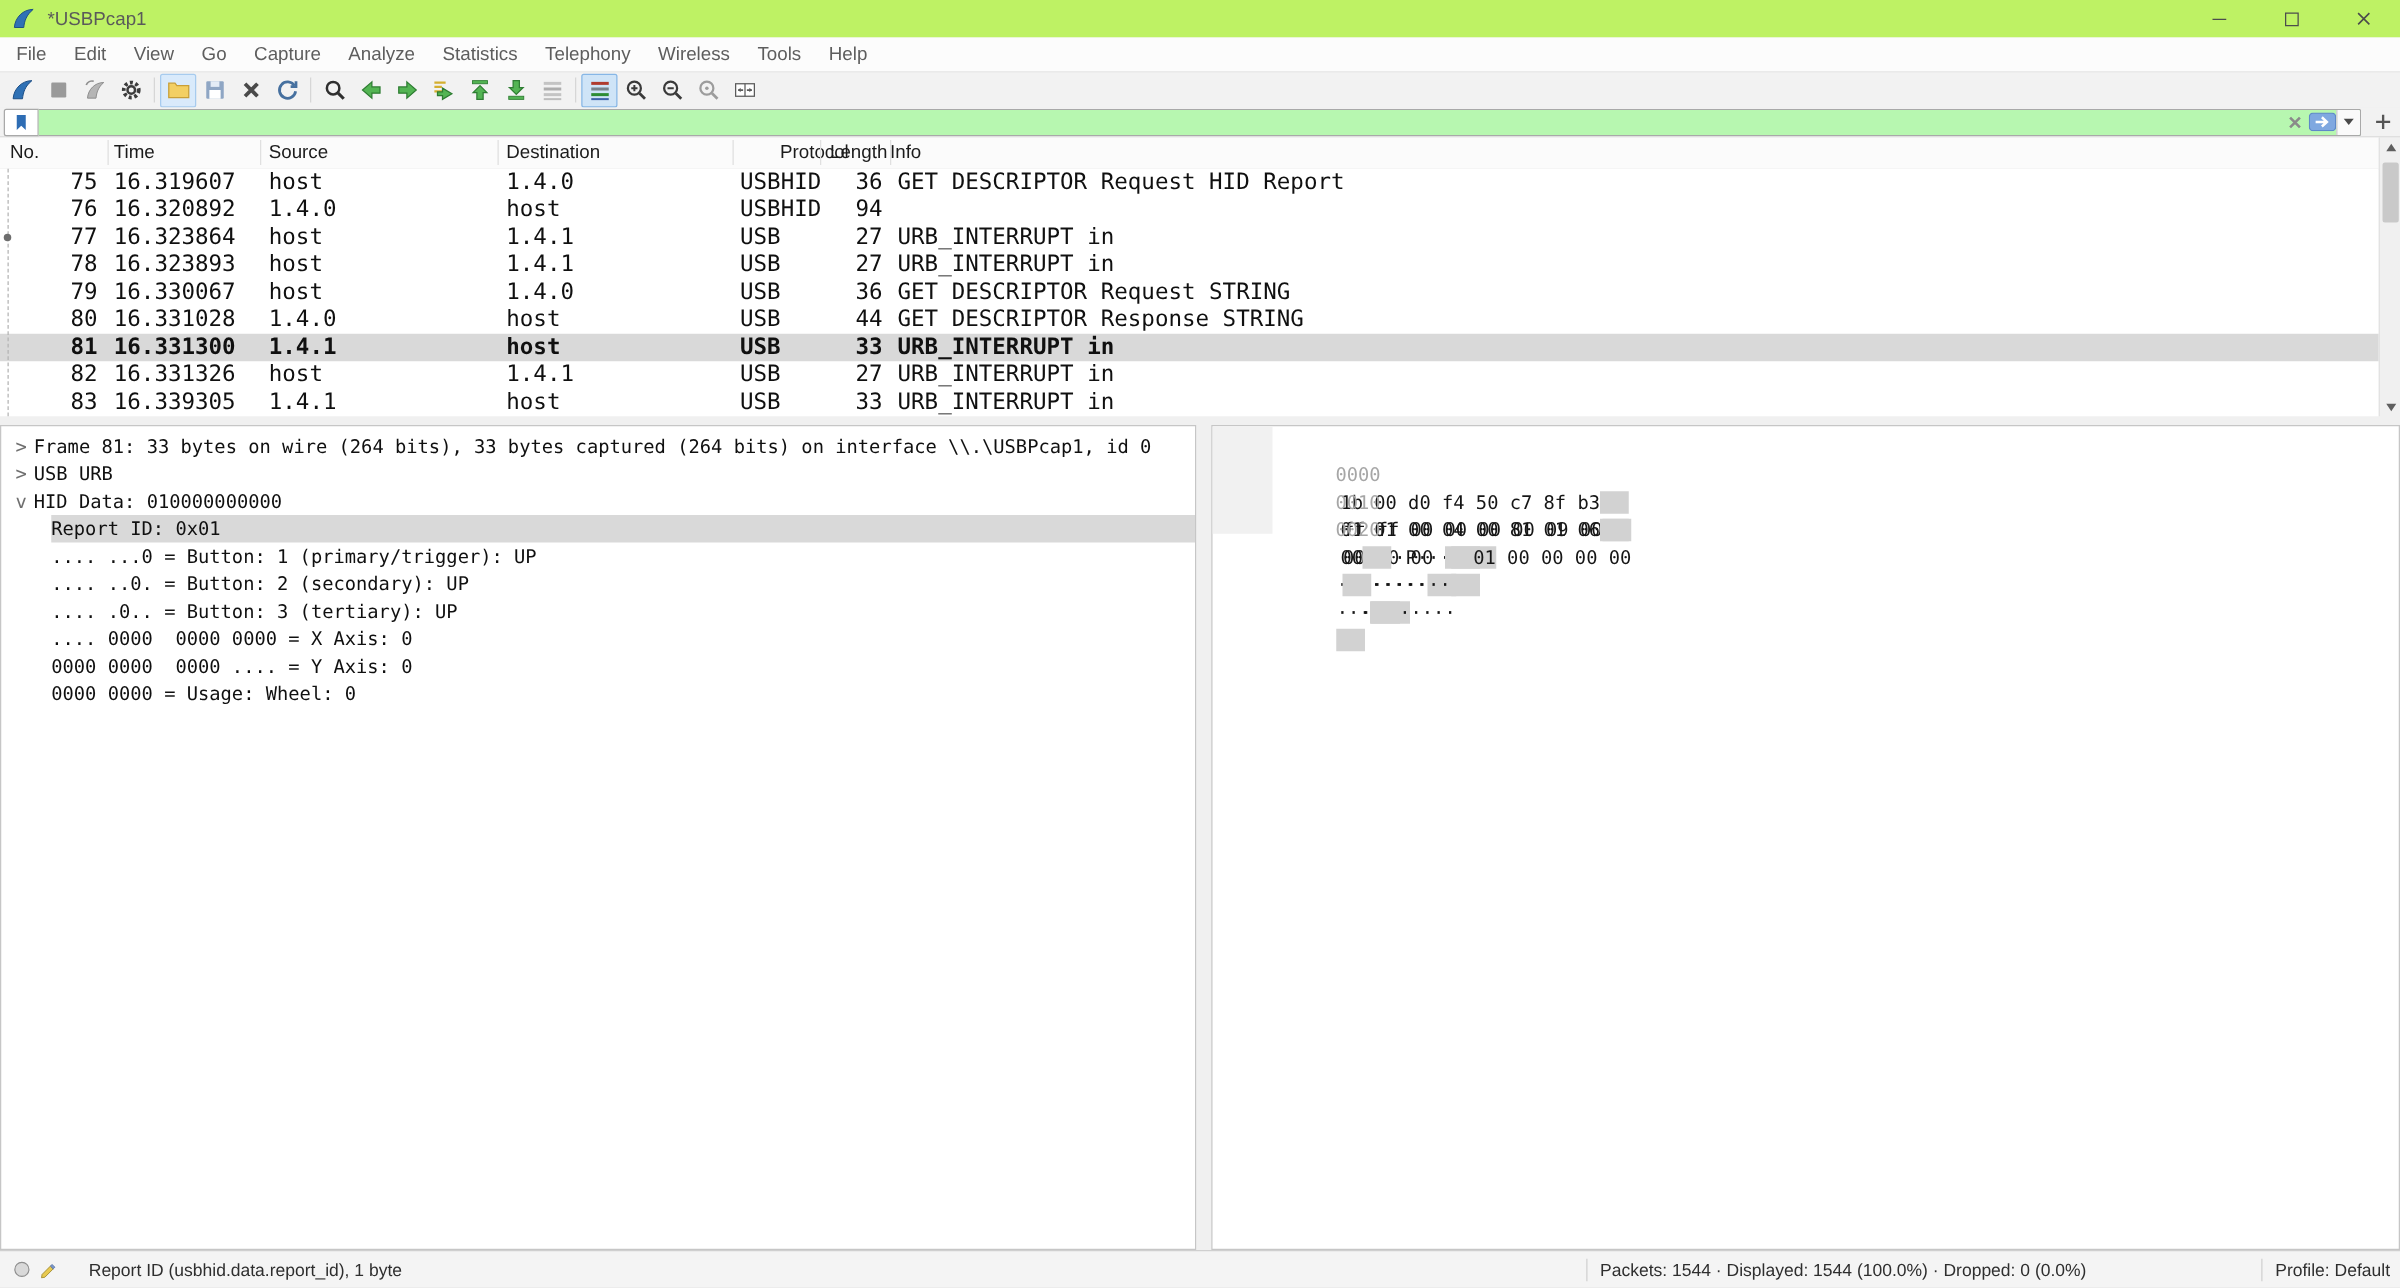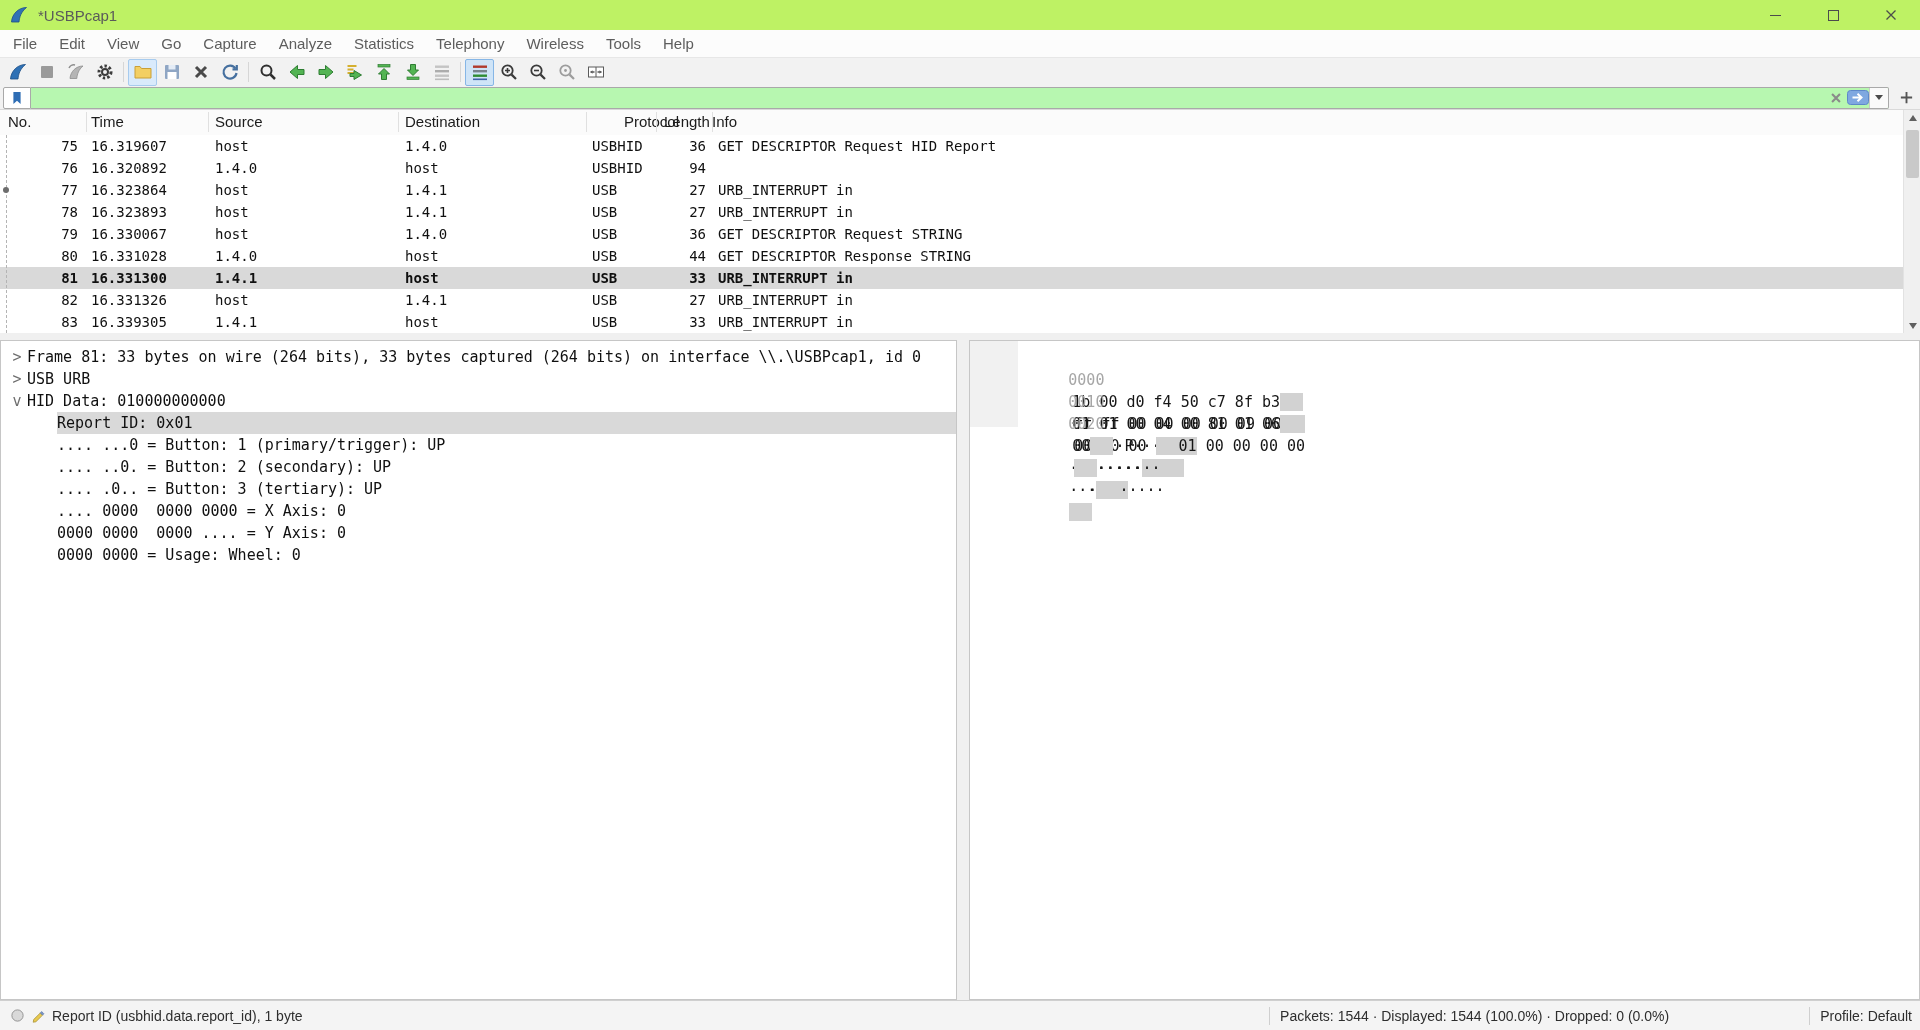--- a/index.html
+++ b/index.html
@@ -47,21 +47,21 @@
   .caret{width:0;height:0;border-left:4px solid transparent;border-right:4px solid transparent;
          border-top:5px solid #4a4a4a;}
   .fplus{width:22px;height:20px;margin-left:6px;display:flex;align-items:center;justify-content:center;flex:none;}
 
   
   .plheader{position:absolute;top:110px;left:0;width:1903px;height:25px;background:#fbfbfb;
             border-bottom:1px solid #d6d6d6;font-size:15px;color:#1b1b1b;}
   .plheader span{position:absolute;top:3px;}
   .vsep{position:absolute;top:2px;width:1px;height:20px;background:#e0e0e0;}
   .plrows{position:absolute;top:135px;left:0;width:1903px;height:198px;background:#ffffff;
-          font-size:14px;color:#101010;}
+          font-size:18px;color:#101010;}
   .prow{position:relative;height:22px;line-height:22px;}
   .prow.sel{background:#d9d9d9;font-weight:bold;}
   .prow span{position:absolute;top:0;white-space:pre;}
   .c-no{left:8px;width:70px;text-align:right;}
   .c-time{left:91px;width:118px;}
   .c-src{left:215px;width:185px;}
   .c-dst{left:405px;width:182px;}
   .c-proto{left:592px;width:62px;}
   .c-len{left:640px;width:66px;text-align:right;}
   .c-info{left:718px;width:1150px;}
@@ -75,21 +75,21 @@
              border-left:1px solid #e2e2e2;}
   .sb-arrow{position:absolute;left:0;width:17px;height:15px;display:flex;align-items:center;justify-content:center;}
   .tri-up{width:0;height:0;border-left:4px solid transparent;border-right:4px solid transparent;border-bottom:6px solid #5f5f5f;}
   .tri-down{width:0;height:0;border-left:4px solid transparent;border-right:4px solid transparent;border-top:6px solid #5f5f5f;}
   .sb-thumb{position:absolute;left:2px;top:20px;width:13px;height:48px;background:#c9c9c9;border-radius:2px;}
 
   
   .detail{position:absolute;top:340px;left:0;width:957px;height:660px;background:#ffffff;
           border:1px solid #c6c6c6;box-sizing:border-box;padding-top:5px;font-size:15px;color:#101010;overflow:hidden;}
   .dline{height:22px;line-height:22px;display:flex;padding-left:6px;}
-  .dline.child{padding-left:36px;}
+  .dline.child{padding-left:20px;}
   .dexp{width:20px;flex:none;color:#6f6f6f;text-align:center;white-space:pre;}
   .dtext{flex:1;white-space:pre;}
   .dtext.sel{background:#d9d9d9;}
 
   
   .hex{position:absolute;top:340px;left:969px;width:951px;height:660px;background:#ffffff;
        border:1px solid #c6c6c6;box-sizing:border-box;padding-top:6px;font-size:15px;color:#161616;overflow:hidden;}
   .offstrip{position:absolute;left:0;top:0;width:48px;height:86px;background:#f1f1f1;}
   .hexrow{position:relative;height:22px;line-height:22px;white-space:pre;}
   .hoff{display:inline-block;width:40px;padding-left:8px;color:#a6a6a6;}
@@ -97,21 +97,21 @@
   .hg2{display:inline-block;width:208px;margin-left:14px;white-space:pre;}
   .ha1{margin-left:28px;white-space:pre;}
   .ha2{margin-left:9px;white-space:pre;}
   .hlb{background:#d2d2d2;padding-left:23px;}
 
   
   .statusbar{position:absolute;top:1000px;left:0;width:100%;height:30px;background:#f4f4f4;
              border-top:1px solid #cfcfcf;display:flex;align-items:center;font-size:14px;color:#2e2e2e;
              box-sizing:border-box;}
   .sicon{width:22px;height:22px;display:flex;align-items:center;justify-content:center;flex:none;}
-  .sb-field{margin-left:2px;text-align:right;}
+  .sb-field{margin-left:21px;text-align:right;}
   .sb-right{margin-left:auto;display:flex;align-items:center;}
   .sb-sep{width:1px;height:18px;background:#cfcfcf;margin:0 10px;}
   .sb-prof{margin-right:8px;}
 </style>
 </head>
 <body>
 
 <div class="app">
 
   <div class="titlebar">

